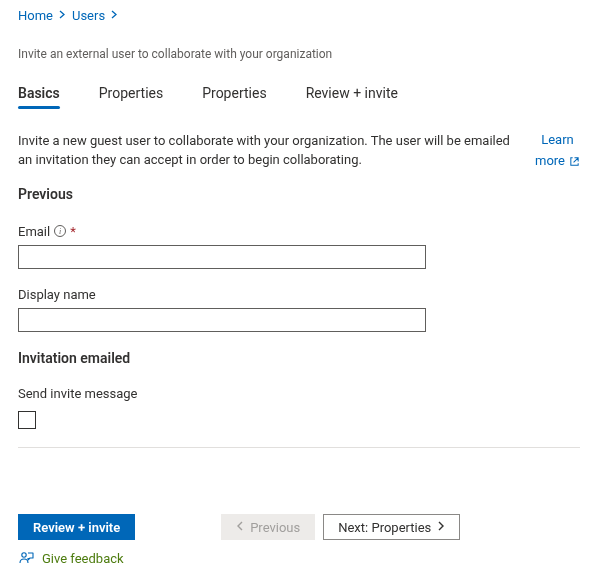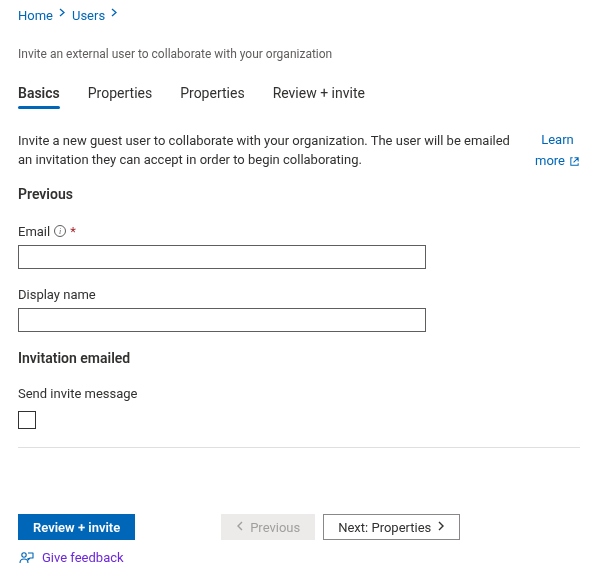--- a/index.html
+++ b/index.html
@@ -7,30 +7,30 @@
     font-family: "Segoe UI", -apple-system, BlinkMacSystemFont, Roboto, sans-serif;
     font-size: 13px;
     color: #323130;
     background: #fff;
     width: 598px;
     height: 576px;
     position: relative;
     overflow: hidden;
   }
   .root { padding: 8px 18px 0 18px; }
-  .breadcrumb { font-size: 13px; color: #0067b8; margin-bottom: 24px; display: flex; gap: 6px; }
+  .breadcrumb { font-size: 13px; color: #0067b8; margin-bottom: 24px; display: flex; align-items: center; gap: 6px; }
   .breadcrumb a { color: #0067b8; text-decoration: none; cursor: pointer; }
   .bc-sep { color: #0067b8; font-size: 10px; }
   .title-row { display: flex; align-items: center; justify-content: space-between; }
   .title-left { display: flex; align-items: center; gap: 10px; }
   h1 { font-size: 24px; font-weight: 600; color: #1b1a19; }
   .dots { color: #605e5c; font-size: 18px; line-height: 1; position: relative; top: 4px; }
   .close { font-size: 18px; color: #605e5c; cursor: pointer; padding: 4px 6px; }
   .subtitle { font-size: 12px; color: #605e5c; margin-top: 20px; margin-bottom: 18px; }
-  .tabs { display: flex; gap: 28px; border-bottom: 0; margin-bottom: 4px; }
+  .tabs { display: flex; gap: 39px; border-bottom: 0; margin-bottom: 4px; }
   .tab { font-size: 14px; color: #323130; padding: 6px 0 8px 0; cursor: pointer; position: relative; }
   .tab.active { font-weight: 600; }
   .tab.active::after {
     content: ""; position: absolute; left: 0; right: 0; bottom: 0;
     height: 3px; background: #0067b8; border-radius: 2px;
   }
   .tabline { height: 1px; background: transparent; margin-bottom: 18px; }
   .desc-row { display: flex; gap: 18px; align-items: flex-start; margin-bottom: 16px; }
   .desc { font-size: 13px; color: #323130; line-height: 1.45; flex: 1; }
   .learn-more { color: #0067b8; text-decoration: none; font-size: 13px; white-space: nowrap; display: flex; align-items: center; gap: 4px; flex-direction: column; line-height: 1.3; }
@@ -59,21 +59,21 @@
   .btn {
     height: 26px; padding: 0 14px; font-size: 13px; font-family: inherit;
     border: 1px solid transparent; cursor: pointer; display: inline-flex;
     align-items: center; gap: 6px;
   }
   .btn-primary { background: #0067b8; color: #fff; font-weight: 600; }
   .spacer { flex: 0 0 70px; }
   .btn-prev { background: #edebe9; color: #a19f9d; cursor: default; }
   .btn-next { background: #fff; color: #323130; border: 1px solid #8a8886; }
   .chev { font-size: 11px; }
-  .feedback { display: flex; align-items: flex-start; gap: 8px; color: #6d28d9; font-size: 13px; cursor: pointer; }
+  .feedback { display: flex; align-items: center; gap: 8px; color: #4d7c0f; font-size: 13px; cursor: pointer; }
   .feedback-icon { width: 16px; height: 16px; }
 </style>
 </head>
 <body>
 
 <div class="root">
   <nav class="breadcrumb">
     <a>Home</a>
     <span class="bc-sep">
       <svg width="7" height="9" viewBox="0 0 7 9">

